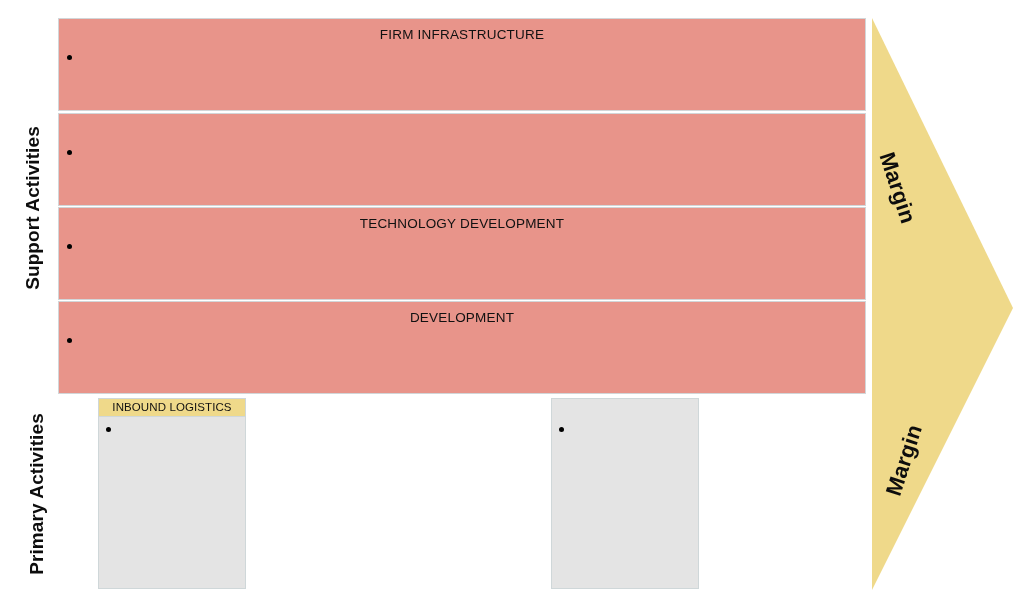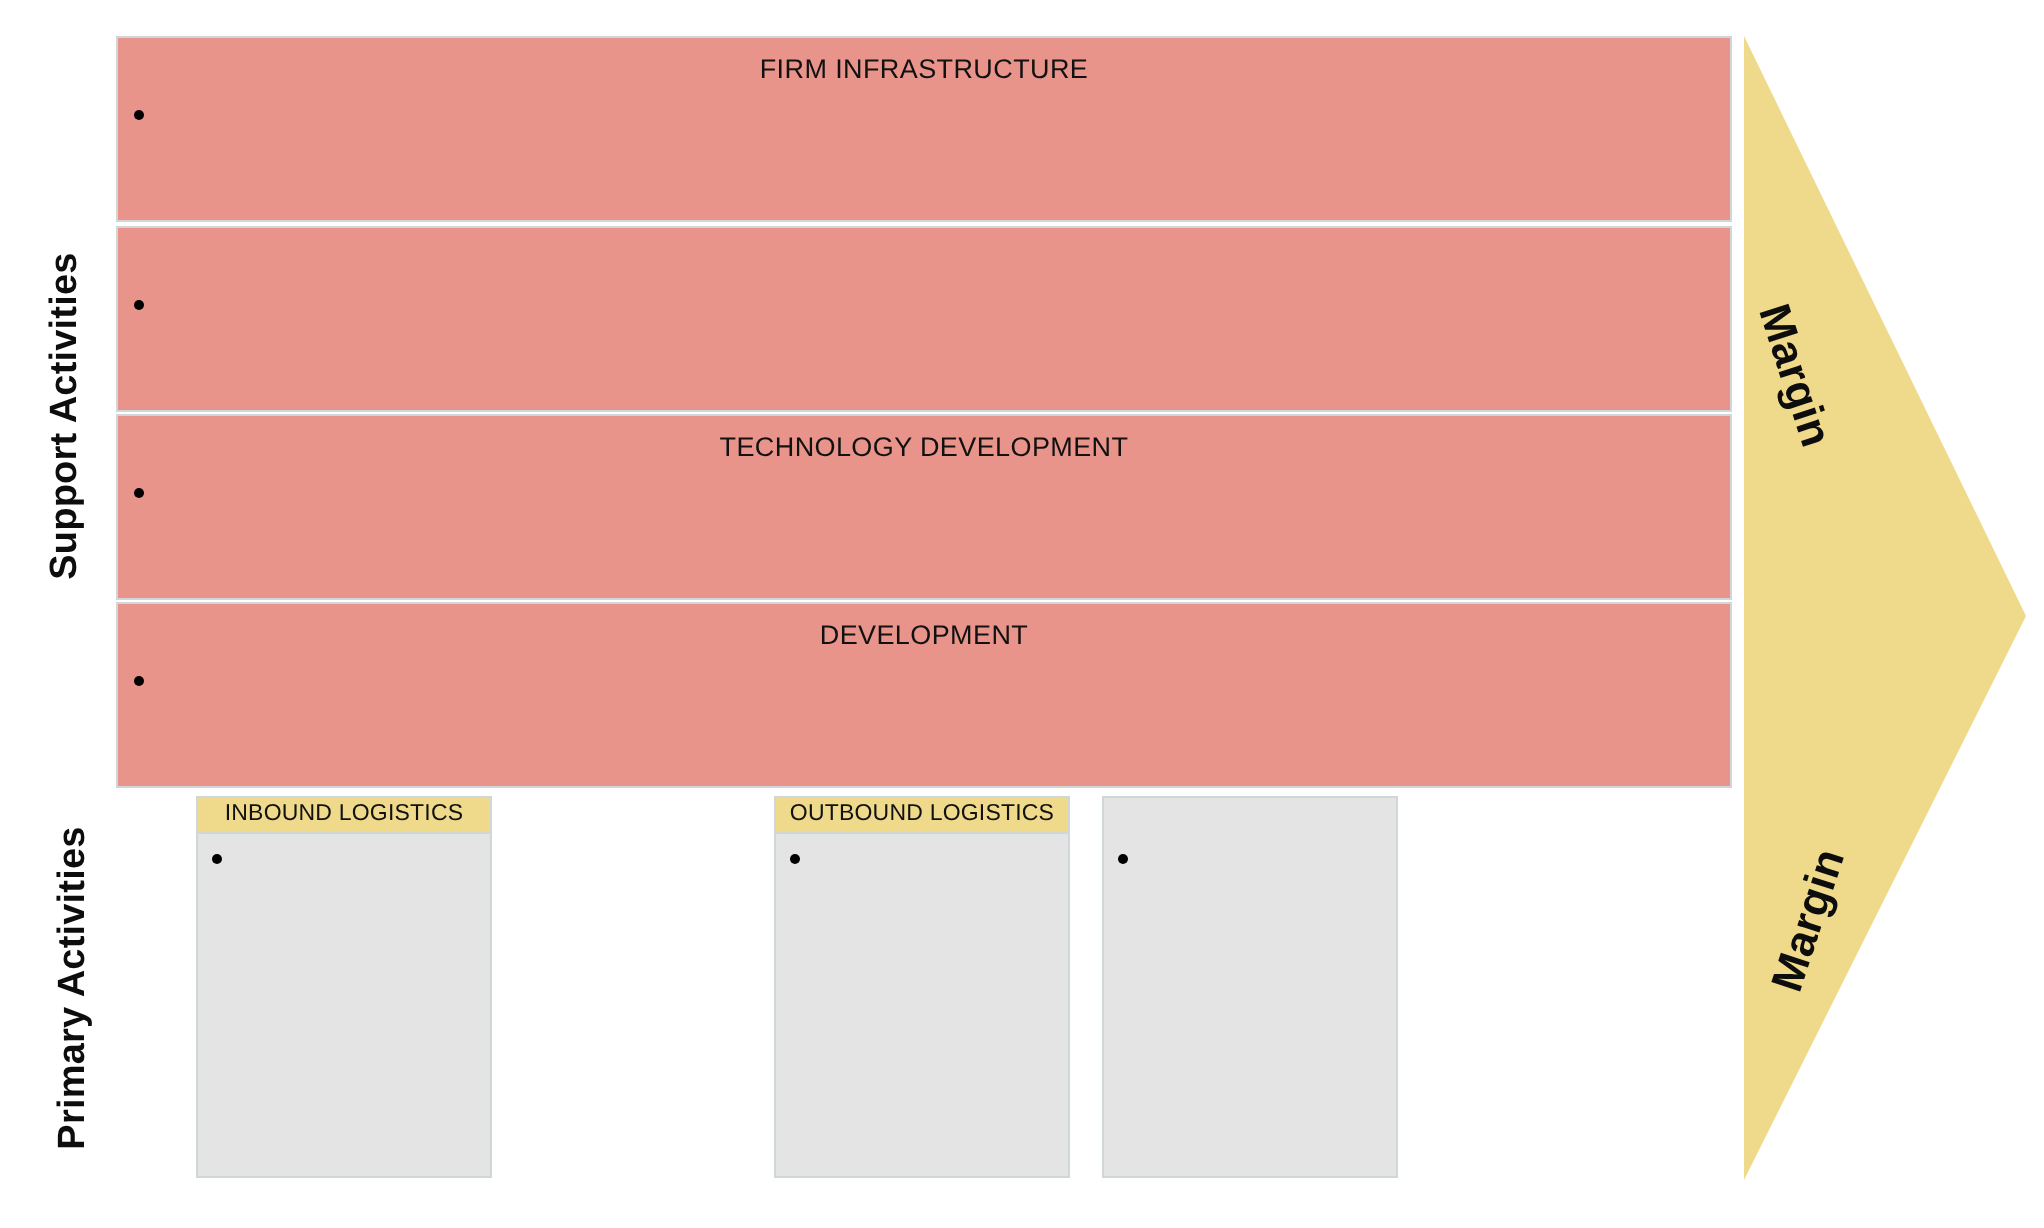--- a/index.html
+++ b/index.html
@@ -179,24 +179,20 @@
   </div>
   <div class="support-bar" id="support-bar-3">
     <span class="bar-bullet"></span>
     <span class="bar-title">DEVELOPMENT</span>
   </div>
 
   <div class="primary-card" id="primary-card-0">
     <div class="card-head">INBOUND LOGISTICS</div>
     <span class="card-bullet"></span>
   </div>
-  <div class="primary-card" id="primary-card-2">
-    <div class="card-head">OUTBOUND LOGISTICS</div>
-    <span class="card-bullet"></span>
-  </div>
   <div class="primary-card" id="primary-card-3">
     <span class="card-bullet"></span>
   </div>
 
   <div id="margin-arrow">
     <svg viewBox="0 0 150 580" preserveAspectRatio="none" aria-hidden="true">
       <polygon points="0,0 0,572 141,290" fill="#efd98a"></polygon>
     </svg>
   </div>
   <div class="margin-text" id="margin-text-top">Margin</div>

